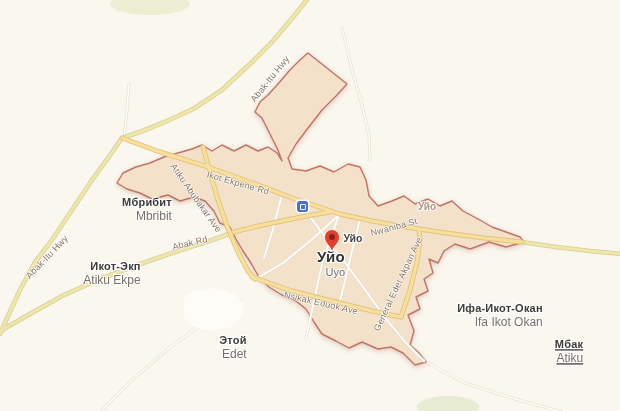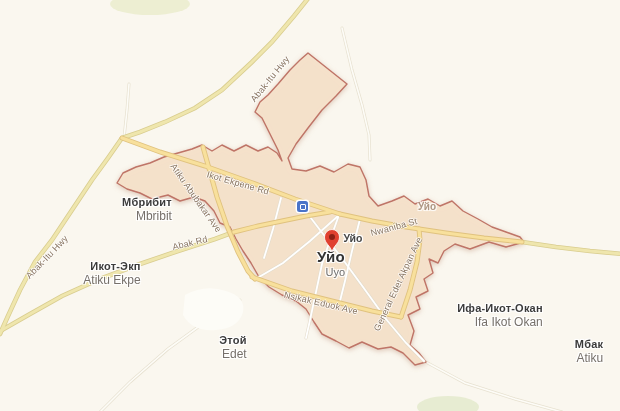--- a/index.html
+++ b/index.html
@@ -154,21 +154,21 @@
     <span class="en">Atiku Ekpe</span>
   </div>
   <div class="map-label settlement" style="left:233px; top:308px;margin-top:40px;">
     <span class="ru">Этой</span>
     <span class="en">Edet</span>
   </div>
   <div class="map-label settlement" style="left:500px; top:316px;">
     <span class="ru">Ифа-Икот-Окан</span>
     <span class="en">Ifa Ikot Okan</span>
   </div>
-  <div class="map-label settlement" style="left:589px; top:352px;">
+  <div class="map-label settlement" style="left:569px; top:352px;text-decoration:underline;">
     <span class="ru">Мбак</span>
     <span class="en">Atiku</span>
   </div>
 
   <div class="map-label city-main" style="left:331px; top:263px;">
     <span class="ru">Уйо</span>
     <span class="en">Uyo</span>
   </div>
   <div class="map-label minor-city" style="left:353px; top:238px;">Уйо</div>
   <div class="map-label faint-city" style="left:427px; top:207px;">Уйо</div>

